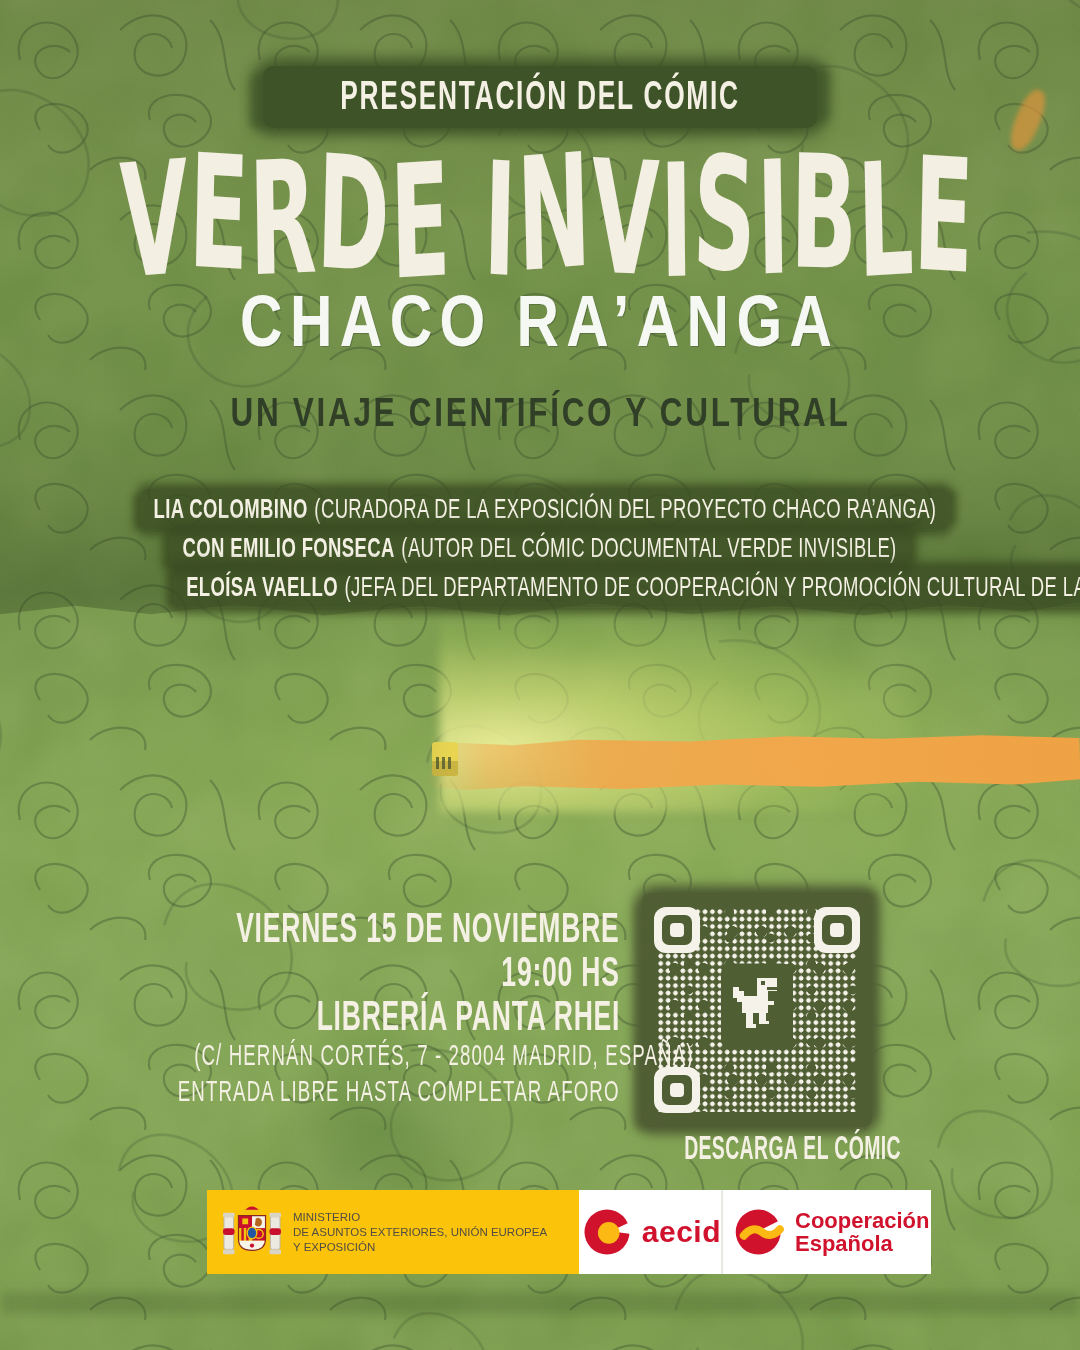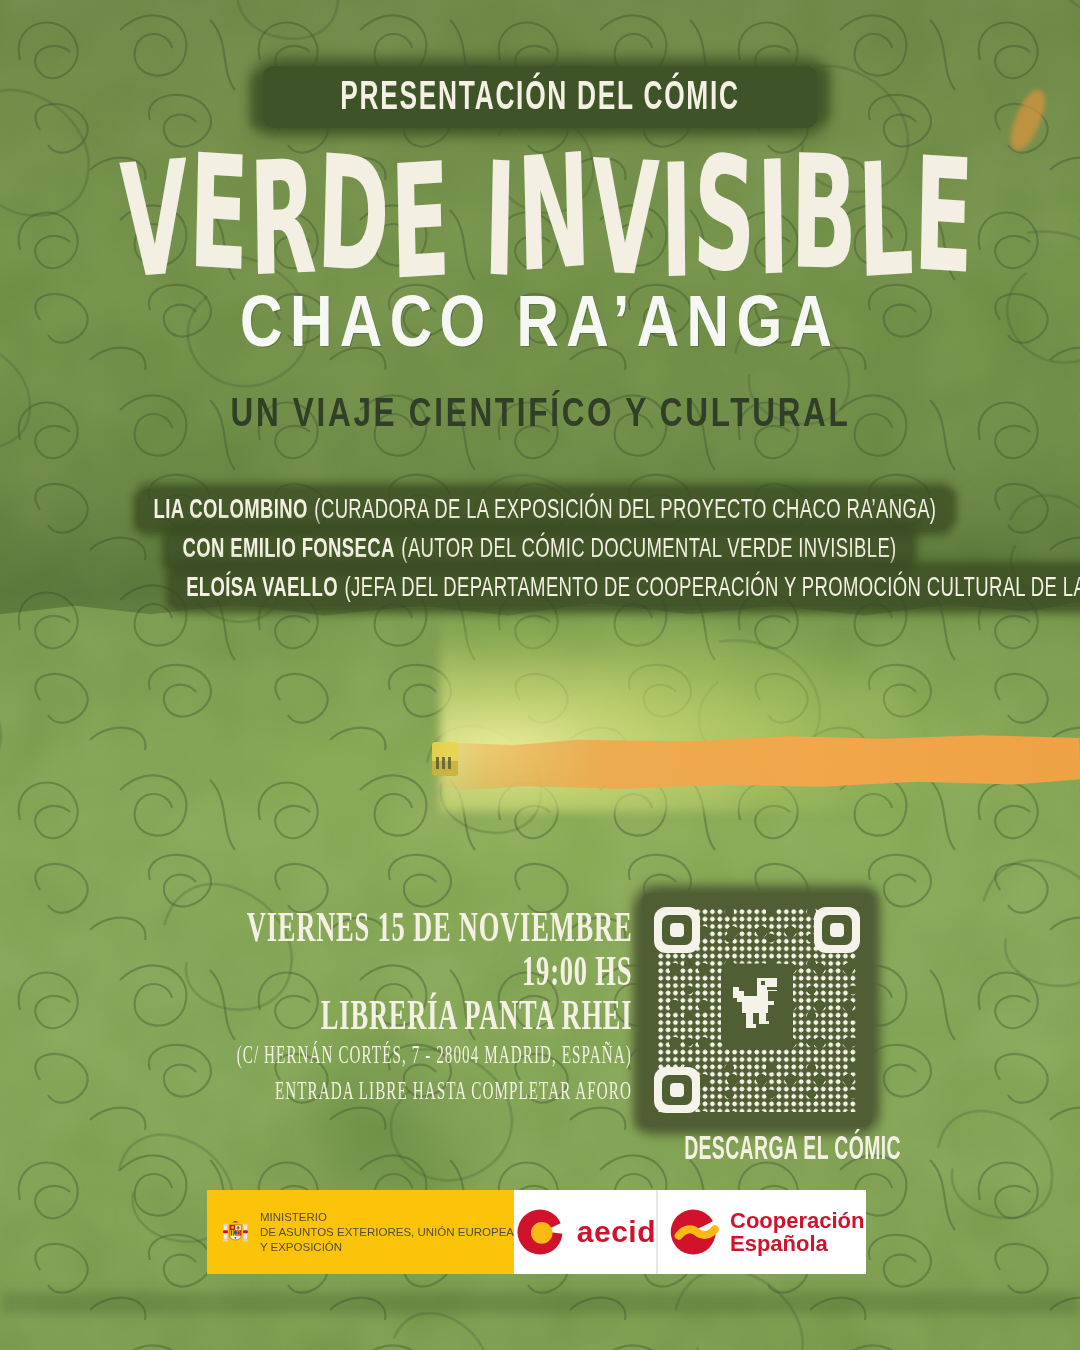--- a/index.html
+++ b/index.html
@@ -99,24 +99,24 @@
     display:inline-block;background:rgba(58,76,34,.78);padding:4px 16px 6px;border-radius:6px;
     transform:scale(.74,1.1);transform-origin:center top;white-space:nowrap;
     box-shadow:0 0 10px 5px rgba(58,76,34,.7),-14px 2px 8px -3px rgba(58,76,34,.6),
                14px -2px 8px -3px rgba(58,76,34,.6);
     font-size:25px;line-height:27px;color:#f4f1e4;
   }
   .speaker-band b{font-weight:700;letter-spacing:.5px;}
   .speaker-role{font-weight:400;margin-left:9px;letter-spacing:.5px;}
 
   
-  .event{position:absolute;left:12px;top:905px;width:620px;text-align:right;z-index:3;color:#f4f1e4;font-family:Liberation Serif, serif;}
+  .event{position:absolute;left:0;top:905px;width:620px;text-align:right;z-index:3;color:#f4f1e4;}
   .ev-bold{font-size:34px;font-weight:700;line-height:44px;white-space:nowrap;}
   .ev-bold>span{display:inline-block;transform:scale(.78,1.25);transform-origin:right center;letter-spacing:1px;}
-  .ev-light{font-size:21px;font-weight:400;line-height:36px;white-space:nowrap;}
+  .ev-light{font-size:26px;font-weight:400;line-height:36px;white-space:nowrap;}
   .ev-light>span{display:inline-block;transform:scale(.72,1.15);transform-origin:right center;letter-spacing:1.5px;}
 
   
   .qr{position:absolute;left:642px;top:893px;width:230px;height:234px;z-index:2;
       background:#505e34;border-radius:8px;
       box-shadow:-10px 6px 8px -4px rgba(80,94,52,.85),8px -6px 8px -4px rgba(80,94,52,.85);}
   .qr::before{content:'';position:absolute;inset:-7px;background:#505e34;filter:blur(6px);
       border-radius:18px;z-index:-1;}
   .qr-dots{position:absolute;inset:15px;
     background-image:
@@ -132,24 +132,24 @@
   .f-tl{left:12px;top:14px;} .f-tr{right:12px;top:14px;} .f-bl{left:12px;bottom:14px;}
   .qr-center{position:absolute;left:50%;top:50%;width:72px;height:86px;
       transform:translate(-50%,-54%);background:#505e34;border-radius:10px;
       display:flex;align-items:center;justify-content:center;}
   .qr-caption{position:absolute;left:642px;top:1130px;width:230px;text-align:center;z-index:3;
       font-size:27px;font-weight:700;color:#f4f1e4;white-space:nowrap;}
   .qr-caption>span{display:inline-block;transform:scale(.72,1.2);transform-origin:center top;letter-spacing:.5px;}
 
   
   .footer{position:absolute;left:207px;top:1190px;height:84px;display:flex;z-index:3;}
-  .f-ministry{width:307px;background:#fcc30b;display:flex;align-items:center;
+  .f-ministry{width:372px;background:#fcc30b;display:flex;align-items:center;
       padding-left:16px;box-sizing:border-box;}
   .min-text{margin-left:12px;font-size:11.5px;line-height:15px;color:#514d44;white-space:nowrap;}
-  .f-aecid{width:142px;background:#ffffff;display:flex;align-items:center;justify-content:space-between;gap:9px;}
+  .f-aecid{width:142px;background:#ffffff;display:flex;align-items:center;justify-content:flex-end;gap:9px;}
   .aecid-label{color:#d0122d;font-size:30px;font-weight:700;letter-spacing:.5px;}
   .f-coop{width:210px;background:#ffffff;border-left:2px solid #e7e7e3;display:flex;
       align-items:center;padding-left:10px;box-sizing:border-box;gap:8px;}
   .coop-text{color:#d0122d;font-size:22px;font-weight:700;line-height:23px;}
 </style>
 </head>
 <body>
 
 <div class="poster">
 

